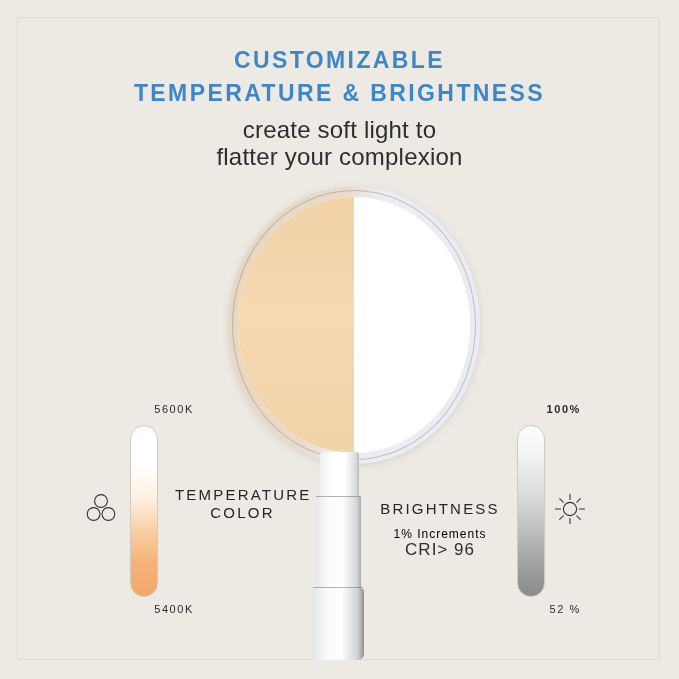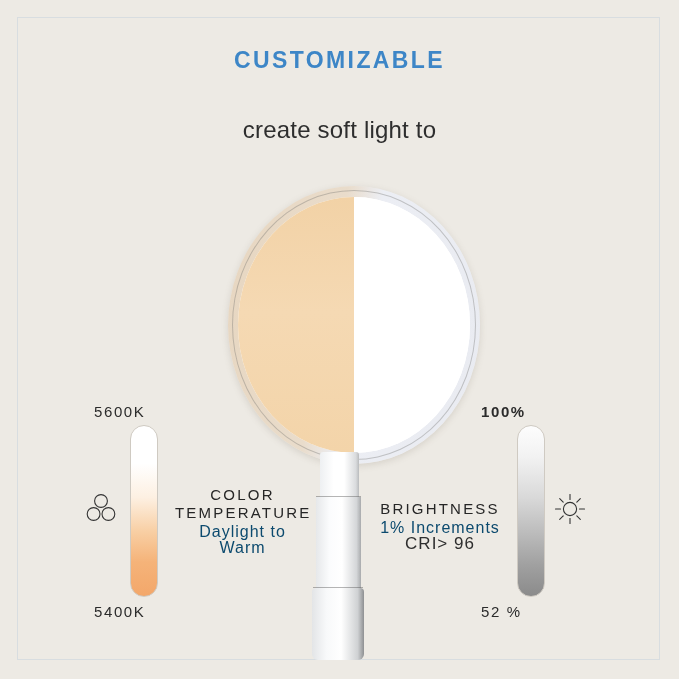--- a/index.html
+++ b/index.html
@@ -156,23 +156,23 @@
     height: 1px;
     background: rgba(90,90,92,0.45);
   }
 
   
   .slider-group { position: absolute; }
 
   .slider-cap {
     position: absolute;
     width: 100px;
-    text-align: left;
+    text-align: right;
     color: #2b2b2b;
-    font-size: 15px;
+    font-size: 11px;
     letter-spacing: 1.6px;
   }
 
   .slider-track {
     position: absolute;
     width: 28px;
     height: 172px;
     border-radius: 14px;
     border: 1px solid #cfcac2;
     box-sizing: border-box;
@@ -193,46 +193,48 @@
 
   
   .cap-block { position: absolute; text-align: center; }
   .cap-title {
     color: #262626;
     font-size: 15px;
     letter-spacing: 2.2px;
     line-height: 18px;
   }
   .cap-sub {
-    color: #0c4a6e;
-    font-size: 16px;
+    color: #000000;
+    font-size: 12px;
     letter-spacing: 1px;
     line-height: 16px;
-    margin-top: 2px;
+    margin-top: 8px;
   }
   .cap-sub2 {
     color: #2e2e2e;
     font-size: 17px;
     letter-spacing: 1px;
     line-height: 16px;
   }
 </style>
 </head>
 <body>
 
 <div id="stage">
 
   <div class="frame"></div>
 
   <div class="headline">
     <span class="l1">CUSTOMIZABLE</span>
+    <span class="l2">TEMPERATURE &amp; BRIGHTNESS</span>
   </div>
 
   <div class="subhead">
     <span>create soft light to</span>
+    <span>flatter your complexion</span>
   </div>
 
   <div class="lamp">
     <div class="lamp-bezel"></div>
     <div class="lamp-rim-line"></div>
     <div class="lamp-face">
       <div class="face-warm"></div>
       <div class="face-cool"></div>
     </div>
   </div>
@@ -253,23 +255,22 @@
 
     <div class="icon-box" style="left:82px; top:490px;">
       <svg width="38" height="38" viewBox="0 0 38 38">
         <circle cx="19" cy="11" r="6.4" fill="none" stroke="#333" stroke-width="1.1"></circle>
         <circle cx="11.6" cy="24" r="6.4" fill="none" stroke="#333" stroke-width="1.1"></circle>
         <circle cx="26.4" cy="24" r="6.4" fill="none" stroke="#333" stroke-width="1.1"></circle>
       </svg>
     </div>
 
     <div class="cap-block" style="left:175px; top:486px; width:135px;">
+      <div class="cap-title">TEMPERATURE</div>
       <div class="cap-title">COLOR</div>
-      <div class="cap-title">TEMPERATURE</div>
-      <div class="cap-sub">Daylight to Warm</div>
     </div>
   </div>
 
   <div class="slider-group">
 
     <div class="slider-cap" style="left:481px; top:403px;font-weight:bold;">100%</div>
 
     <div class="slider-track track-bright" style="left:517px; top:425px;"></div>
 
     <div class="slider-cap" style="left:481px; top:603px;">52 %</div>

